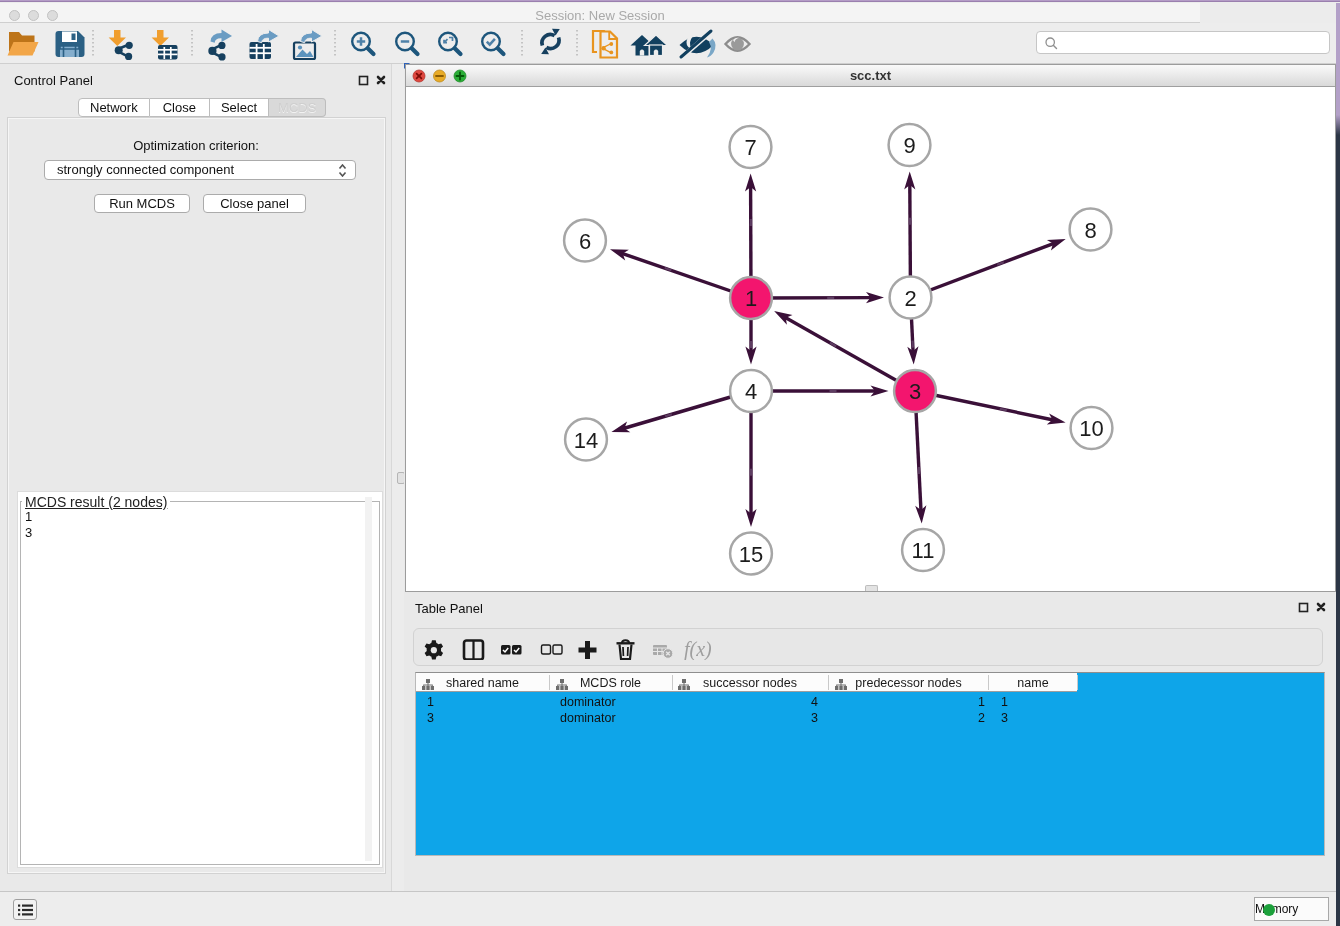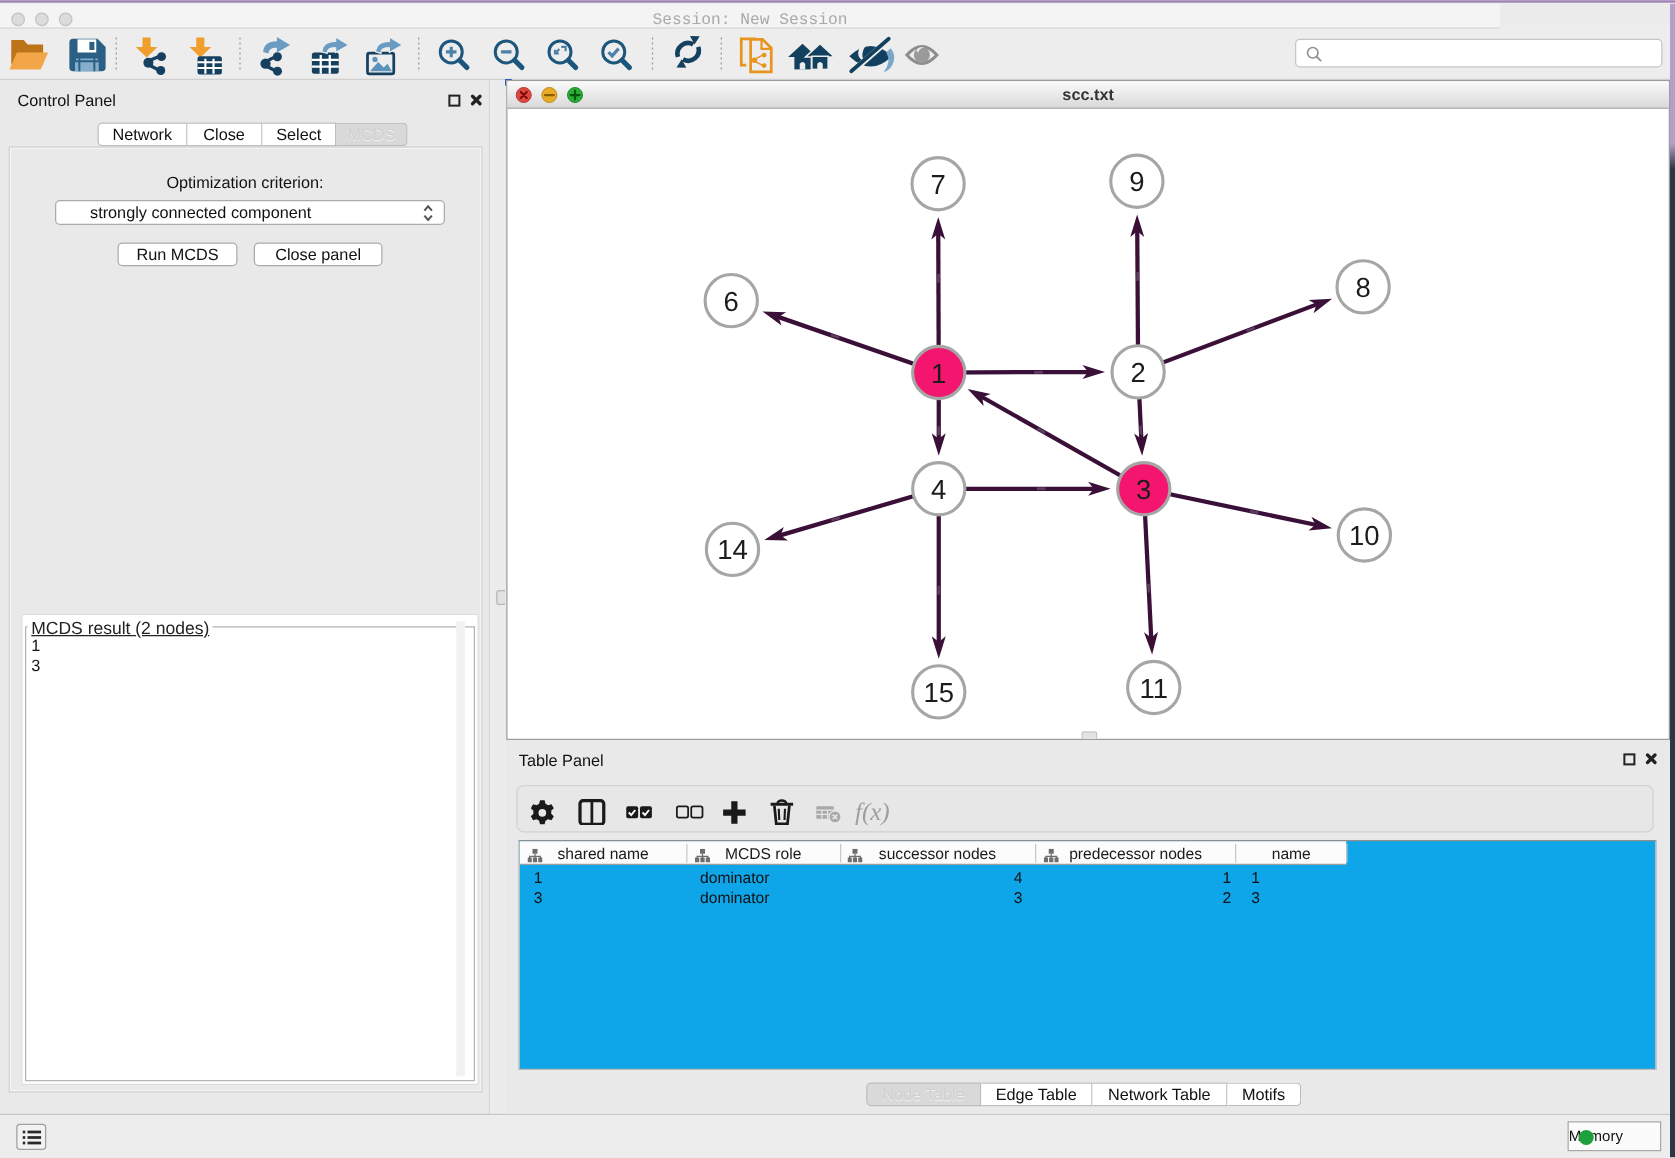--- a/index.html
+++ b/index.html
@@ -1,37 +1,37 @@
 <!DOCTYPE html>
 <html><head><meta charset="utf-8">
 <style>
   * { margin:0; padding:0; box-sizing:border-box; }
   html,body { width:1340px; height:926px; overflow:hidden; }
   body { font-family:"Liberation Sans", sans-serif; background:#ececec; position:relative; }
   .abs { position:absolute; }
   #topstrip { left:0; top:0; width:1340px; height:2px; background:#b49cc6; border-bottom:1px solid #9a7fae; }
-  #titlebar { left:0; top:3px; width:1200px; height:20px; background:#f4f4f4; border-bottom:1px solid #cfcfcf;font-family:Liberation Mono, monospace; }
+  #titlebar { left:0; top:3px; width:1200px; height:20px; background:#f4f4f4; border-bottom:1px solid #cfcfcf; }
   #titlebar .dot { position:absolute; top:7px; width:11px; height:11px; border-radius:50%; background:#dcdcdc; border:1px solid #c2c2c2; }
   #wintitle { position:absolute; left:0; right:0; top:5px; text-align:center; font-size:13px; color:#a9a9a9; }
   #toolbar { left:0; top:23px; width:1336px; height:41px; background:#ededed; border-bottom:1px solid #cfcfcf; }
   #leftpanel { left:0; top:64px; width:392px; height:827px; background:#e9e9e9; border-right:1px solid #d8d8d8; }
   #divider { left:393px; top:64px; width:11px; height:827px; background:#ececec; }
   #divgrip { left:397px; top:472px; width:8px; height:12px; background:#e2e2e2; border:1px solid #b5b5b5; border-radius:2px; }
   #desktop { left:404px; top:64px; width:932px; height:827px; background:#e9e9e9; }
   #rightstrip { left:1336px; top:3px; width:4px; height:923px; background:linear-gradient(#b3a0c8 0px, #b3a0c8 112px, #2c3646 132px, #2c3646 923px); }
   
   #cp-head { left:14px; top:73px; font-size:13px; color:#111; }
   .tabrow { position:absolute; display:flex; }
   .tab { height:19px; line-height:18px; font-size:13px; color:#111; text-align:center; background:#fff; border:1px solid #bdbdbd; border-left:none; padding:0 11px; }
   .tab.first { border-left:1px solid #bdbdbd; border-radius:4px 0 0 4px; }
   .tab.last { border-radius:0 4px 4px 0; }
   .tab.dis { background:#d9d9d9; color:#cfcfcf; text-shadow:0 1px 0 #f2f2f2; }
   #cp-box { left:7px; top:117px; width:379px; height:757px; border:1px solid #d2d2d2; box-shadow:inset 0 0 0 1px #f6f6f6; }
   #optlabel { left:0px; top:138px; width:392px; text-align:center; font-size:13px; color:#111; }
-  #combo { left:44px; top:160px; width:312px; height:20px; background:#fff; border:1px solid #ababab; border-radius:4px; font-size:13px; color:#111; line-height:18px; padding-left:27px; }
+  #combo { left:44px; top:160px; width:312px; height:20px; background:#fff; border:1px solid #ababab; border-radius:4px; font-size:13px; color:#111; line-height:18px; padding-left:12px; }
   .btn { position:absolute; height:19px; background:#fff; border:1px solid #ababab; border-radius:4px; font-size:13px; color:#111; text-align:center; line-height:17px; }
   #mcdsbox { left:17px; top:491px; width:366px; height:377px; background:#fff; border:1px solid #dcdcdc; }
   #mcds-border { position:absolute; left:2px; top:9px; right:2px; bottom:2px; border:1px solid #b4b4b4; }
   #mcds-label { position:absolute; left:4px; top:2px; background:#fff; padding:0 3px; font-size:14px; color:#222;text-decoration:underline; }
   #mcds-text { position:absolute; left:7px; top:17px; font-size:13px; color:#111; line-height:15.5px; }
   #mcds-sb { position:absolute; right:10px; top:5px; width:7px; bottom:6px; background:#f2f2f2; }
   
   #statusbar { left:0; top:891px; width:1336px; height:35px; background:#ededed; border-top:1px solid #c6c6c6; }
 
   .hcell { position:absolute; top:2px; height:16px; font-size:12.5px; color:#1a1a1a; text-align:center; line-height:16px; }
@@ -273,26 +273,20 @@
     </div>
     <div class="trow" style="top:38px;">
       <span style="left:11px;">3</span>
         <span style="left:144px;">dominator</span>
       <span style="left:332px; width:70px; text-align:right;">3</span>
       <span style="left:499px; width:70px; text-align:right;">2</span>
       <span style="left:585px;">3</span>
     </div>
   </div>
 
-  <div class="tabrow" style="left:289px; top:274px;">
-    <div class="tab dis first" style="padding:0 12px;">Node Table</div>
-    <div class="tab" style="padding:0 12px;">Edge Table</div>
-    <div class="tab" style="padding:0 12px;">Network Table</div>
-    <div class="tab last" style="padding:0 12px;">Motifs</div>
-  </div>
 </div>
 
 <div class="abs" style="left:13px; top:899px; width:24px; height:21px; background:#f2f2f2; border:1px solid #9f9f9f; border-radius:3px;">
   <svg style="position:absolute; left:4px; top:4px;" width="15" height="12" viewBox="0 0 15 12">
     <g fill="#2a2a2a">
         <rect x="0" y="0.5" width="2.2" height="2.2"></rect>
         <rect x="4" y="0.5" width="11" height="2.2"></rect>
     <rect x="0" y="4.9" width="2.2" height="2.2"></rect>
         <rect x="4" y="4.9" width="11" height="2.2"></rect>
     <rect x="0" y="9.3" width="2.2" height="2.2"></rect>

